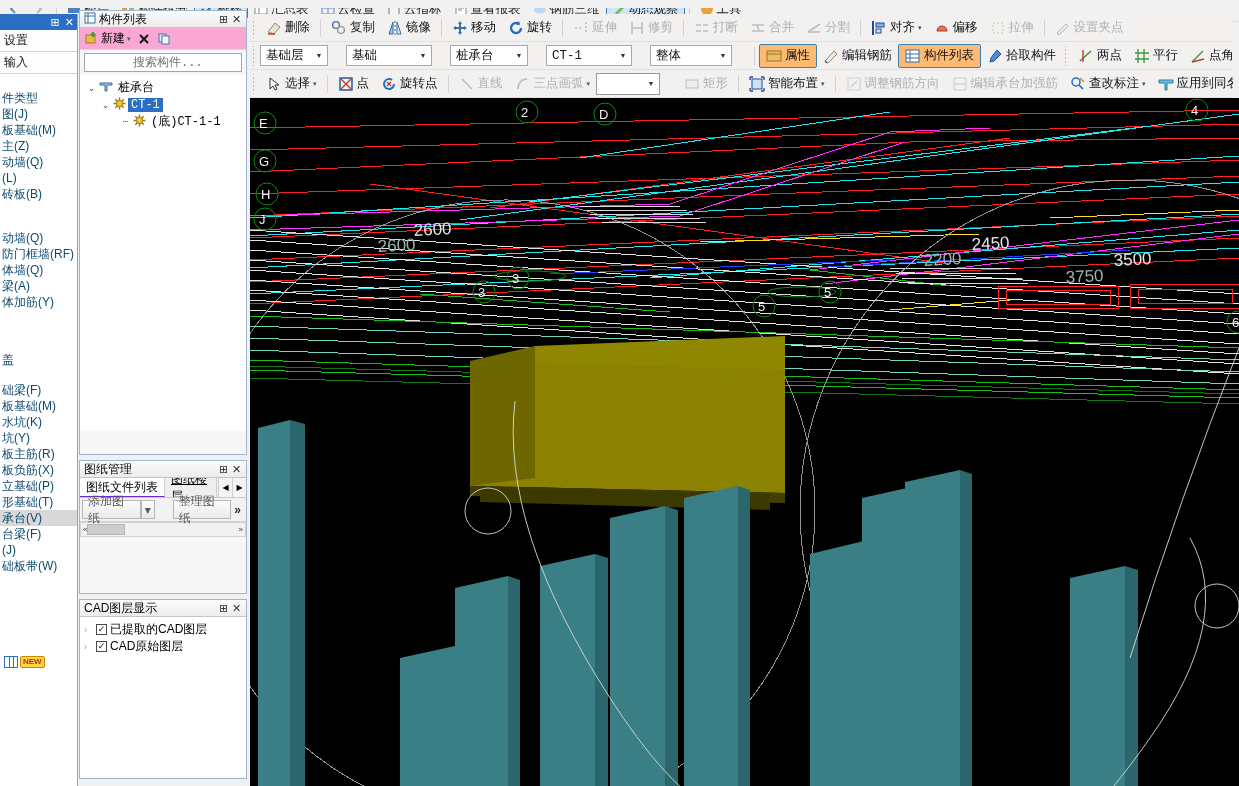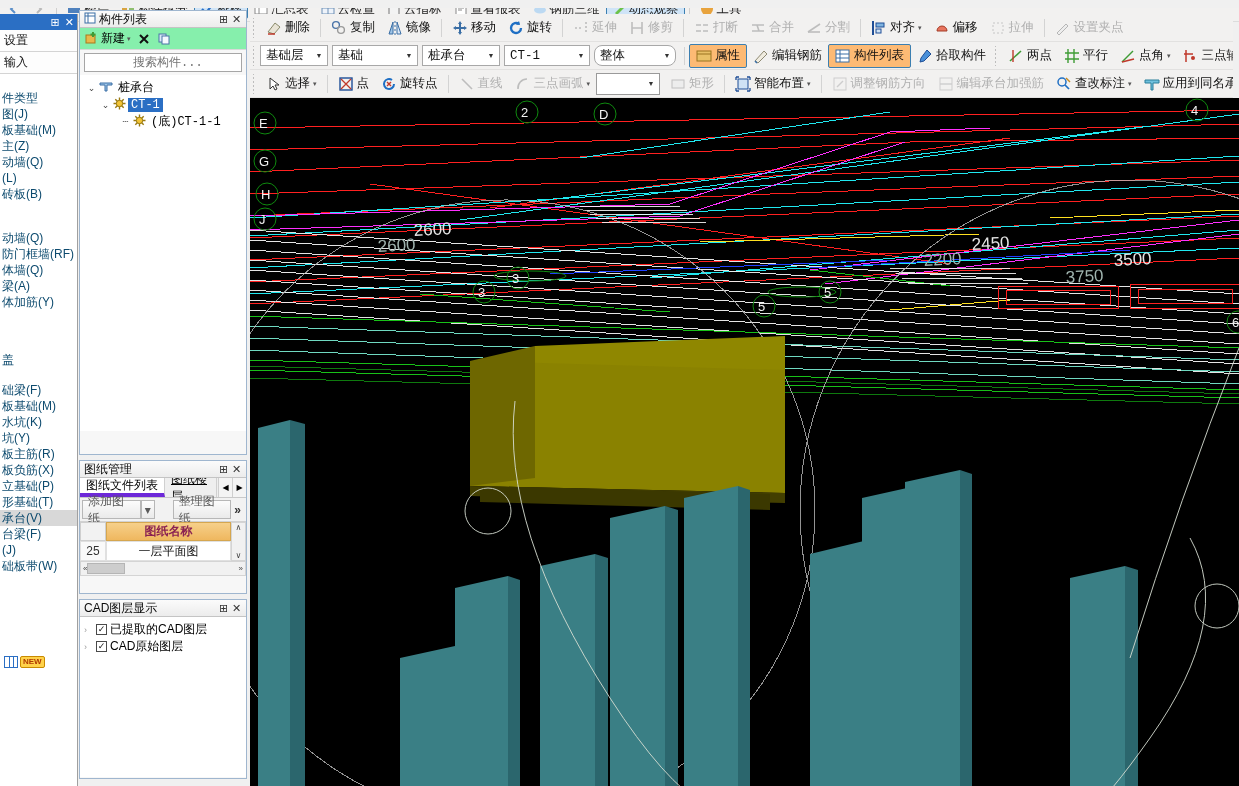--- a/index.html
+++ b/index.html
@@ -76,21 +76,21 @@
     border-bottom: 1px solid #c4c4c4;
     display: flex; align-items: center; padding: 0 3px 0 4px;
     font-size: 12px; color: #0a0a0a; font-weight: normal;
   }
   .panel-head .ph-title { flex: 1; white-space: nowrap; }
   .panel-head .ph-btn { width: 13px; text-align: center; color: #333; font-size: 11px; cursor: default; }
   .panel-body { background: #fff; }
 
   .cl-toolbar {
     height: 22px; display: flex; align-items: center; gap: 6px;
-    padding-left: 4px; background: #86efac; border-bottom: 1px solid #d9d9d9;
+    padding-left: 4px; background: #f9a8d4; border-bottom: 1px solid #d9d9d9;
     font-size: 12px;
   }
   .cl-toolbar .tb { display: inline-flex; align-items: center; gap: 2px; }
   .searchbox {
     margin: 3px 4px; height: 19px; border: 1px solid #a6a6a6; background: #fff;
     display: flex; align-items: center;
   }
   .searchbox input {
     flex: 1; border: 0; outline: none; height: 17px; font-size: 12px;
     color: #0369a1; padding-left: 4px; font-family: Liberation Mono, monospace; background: transparent; margin-left: 44px;
@@ -108,21 +108,21 @@
 
   
   .tabsrow {
     display: flex; align-items: stretch; height: 20px;
     background: #efefef; border-bottom: 1px solid #c9c9c9;
   }
   .tab {
     padding: 0 6px; display: flex; align-items: center; font-size: 12px;
     border-right: 1px solid #d0d0d0;
   }
-  .tab.active { background: #fff; border-bottom: 4px solid #6d28d9; }
+  .tab.active { background: #fff; border-bottom: 1px solid #6d28d9; }
   .tabspin { margin-left: auto; display: flex; }
   .tabspin span {
     width: 14px; display: flex; align-items: center; justify-content: center;
     border-left: 1px solid #cfcfcf; font-size: 8px; background: #f4f4f4;
   }
   .dm-tools {
     height: 24px; display: flex; align-items: center; gap: 0;
     background: #f2f2f2; border-bottom: 1px solid #d2d2d2; padding: 0 2px;
   }
   .btn-g {
@@ -182,21 +182,21 @@
   .ti {
     display: inline-flex; align-items: center; gap: 3px; padding: 0 6px; height: 24px;
     font-size: 12.5px; color: #111; flex: 0 0 auto;
   }
   .ti.dis { color: #b0b0b0; }
   .ti.boxed { border: 1px solid #3c7fb1; background: #fdba74; border-radius: 2px; }
   .vsep { width: 1px; height: 18px; background: #d3d3d3; margin: 0 4px; flex: 0 0 auto; }
   .combo {
     height: 21px; border: 1px solid #a8a8a8; background: #fff;
     display: inline-flex; align-items: center; padding-left: 5px;
-    font-size: 12.5px; color: #111; flex: 0 0 auto; margin-right: 4px;
+    font-size: 12.5px; color: #111; flex: 0 0 auto; margin-right: 18px;
   }
   .combo .cbtn {
     margin-left: auto; width: 16px; height: 19px; display: flex;
     align-items: center; justify-content: center; font-size: 7px; color: #333;
   }
   .ico { width: 16px; height: 16px; flex: 0 0 auto; display: inline-block; }
 
   
   .viewport {
     position: absolute; left: 0; top: 84px; width: 989px; height: 688px;
@@ -440,36 +440,20 @@
           <span>▶</span>
         </div>
       </div>
       <div class="dm-tools">
         <span class="btn-g">添加图纸</span>
         <span class="btn-g small">▾</span>
         <span class="btn-g" style="margin-left:18px;">整理图纸</span>
         <span class="btn-g small" style="margin-left:auto;border:0;background:transparent;color:#333;font-weight:bold;">»</span>
       </div>
       <div class="dm-grid">
-        <div style="display:flex;">
-          <div style="flex:1;">
-            <div class="dm-hdr">
-              <div class="c0"></div>
-              <div class="c1">图纸名称</div>
-            </div>
-            <div class="dm-row">
-              <div class="c0">25</div>
-              <div class="c1">一层平面图</div>
-            </div>
-          </div>
-          <div class="scrollv" style="height:39px;">
-            <span>∧</span>
-            <span>∨</span>
-          </div>
-        </div>
         <div class="scrollh">
           <span>«</span>
           <span class="thumb"></span>
           <span style="flex:1"></span>
           <span>»</span>
         </div>
       </div>
     </div>
 
     <div class="panel" style="height:180px;margin-top:5px;">
@@ -611,21 +595,21 @@
         <span class="cbtn">▼</span>
       </span>
       <span class="combo" style="width:78px;">
         <span>桩承台</span>
         <span class="cbtn">▼</span>
       </span>
       <span class="combo" style="width:86px;">
         <span class="mono">CT-1</span>
         <span class="cbtn">▼</span>
       </span>
-      <span class="combo" style="width:82px;border-radius:8px;">
+      <span class="combo" style="width:82px;">
         <span>整体</span>
         <span class="cbtn">▼</span>
       </span>
       <span class="vsep"></span>
       <span class="ti boxed">
         <svg class="ico" viewBox="0 0 16 16">
             <rect x="1" y="3" width="14" height="10" fill="#e8c067" stroke="#9a7321"></rect>
             <path d="M1 6h14" stroke="#9a7321"></path>
           </svg>
         <span>属性</span>

